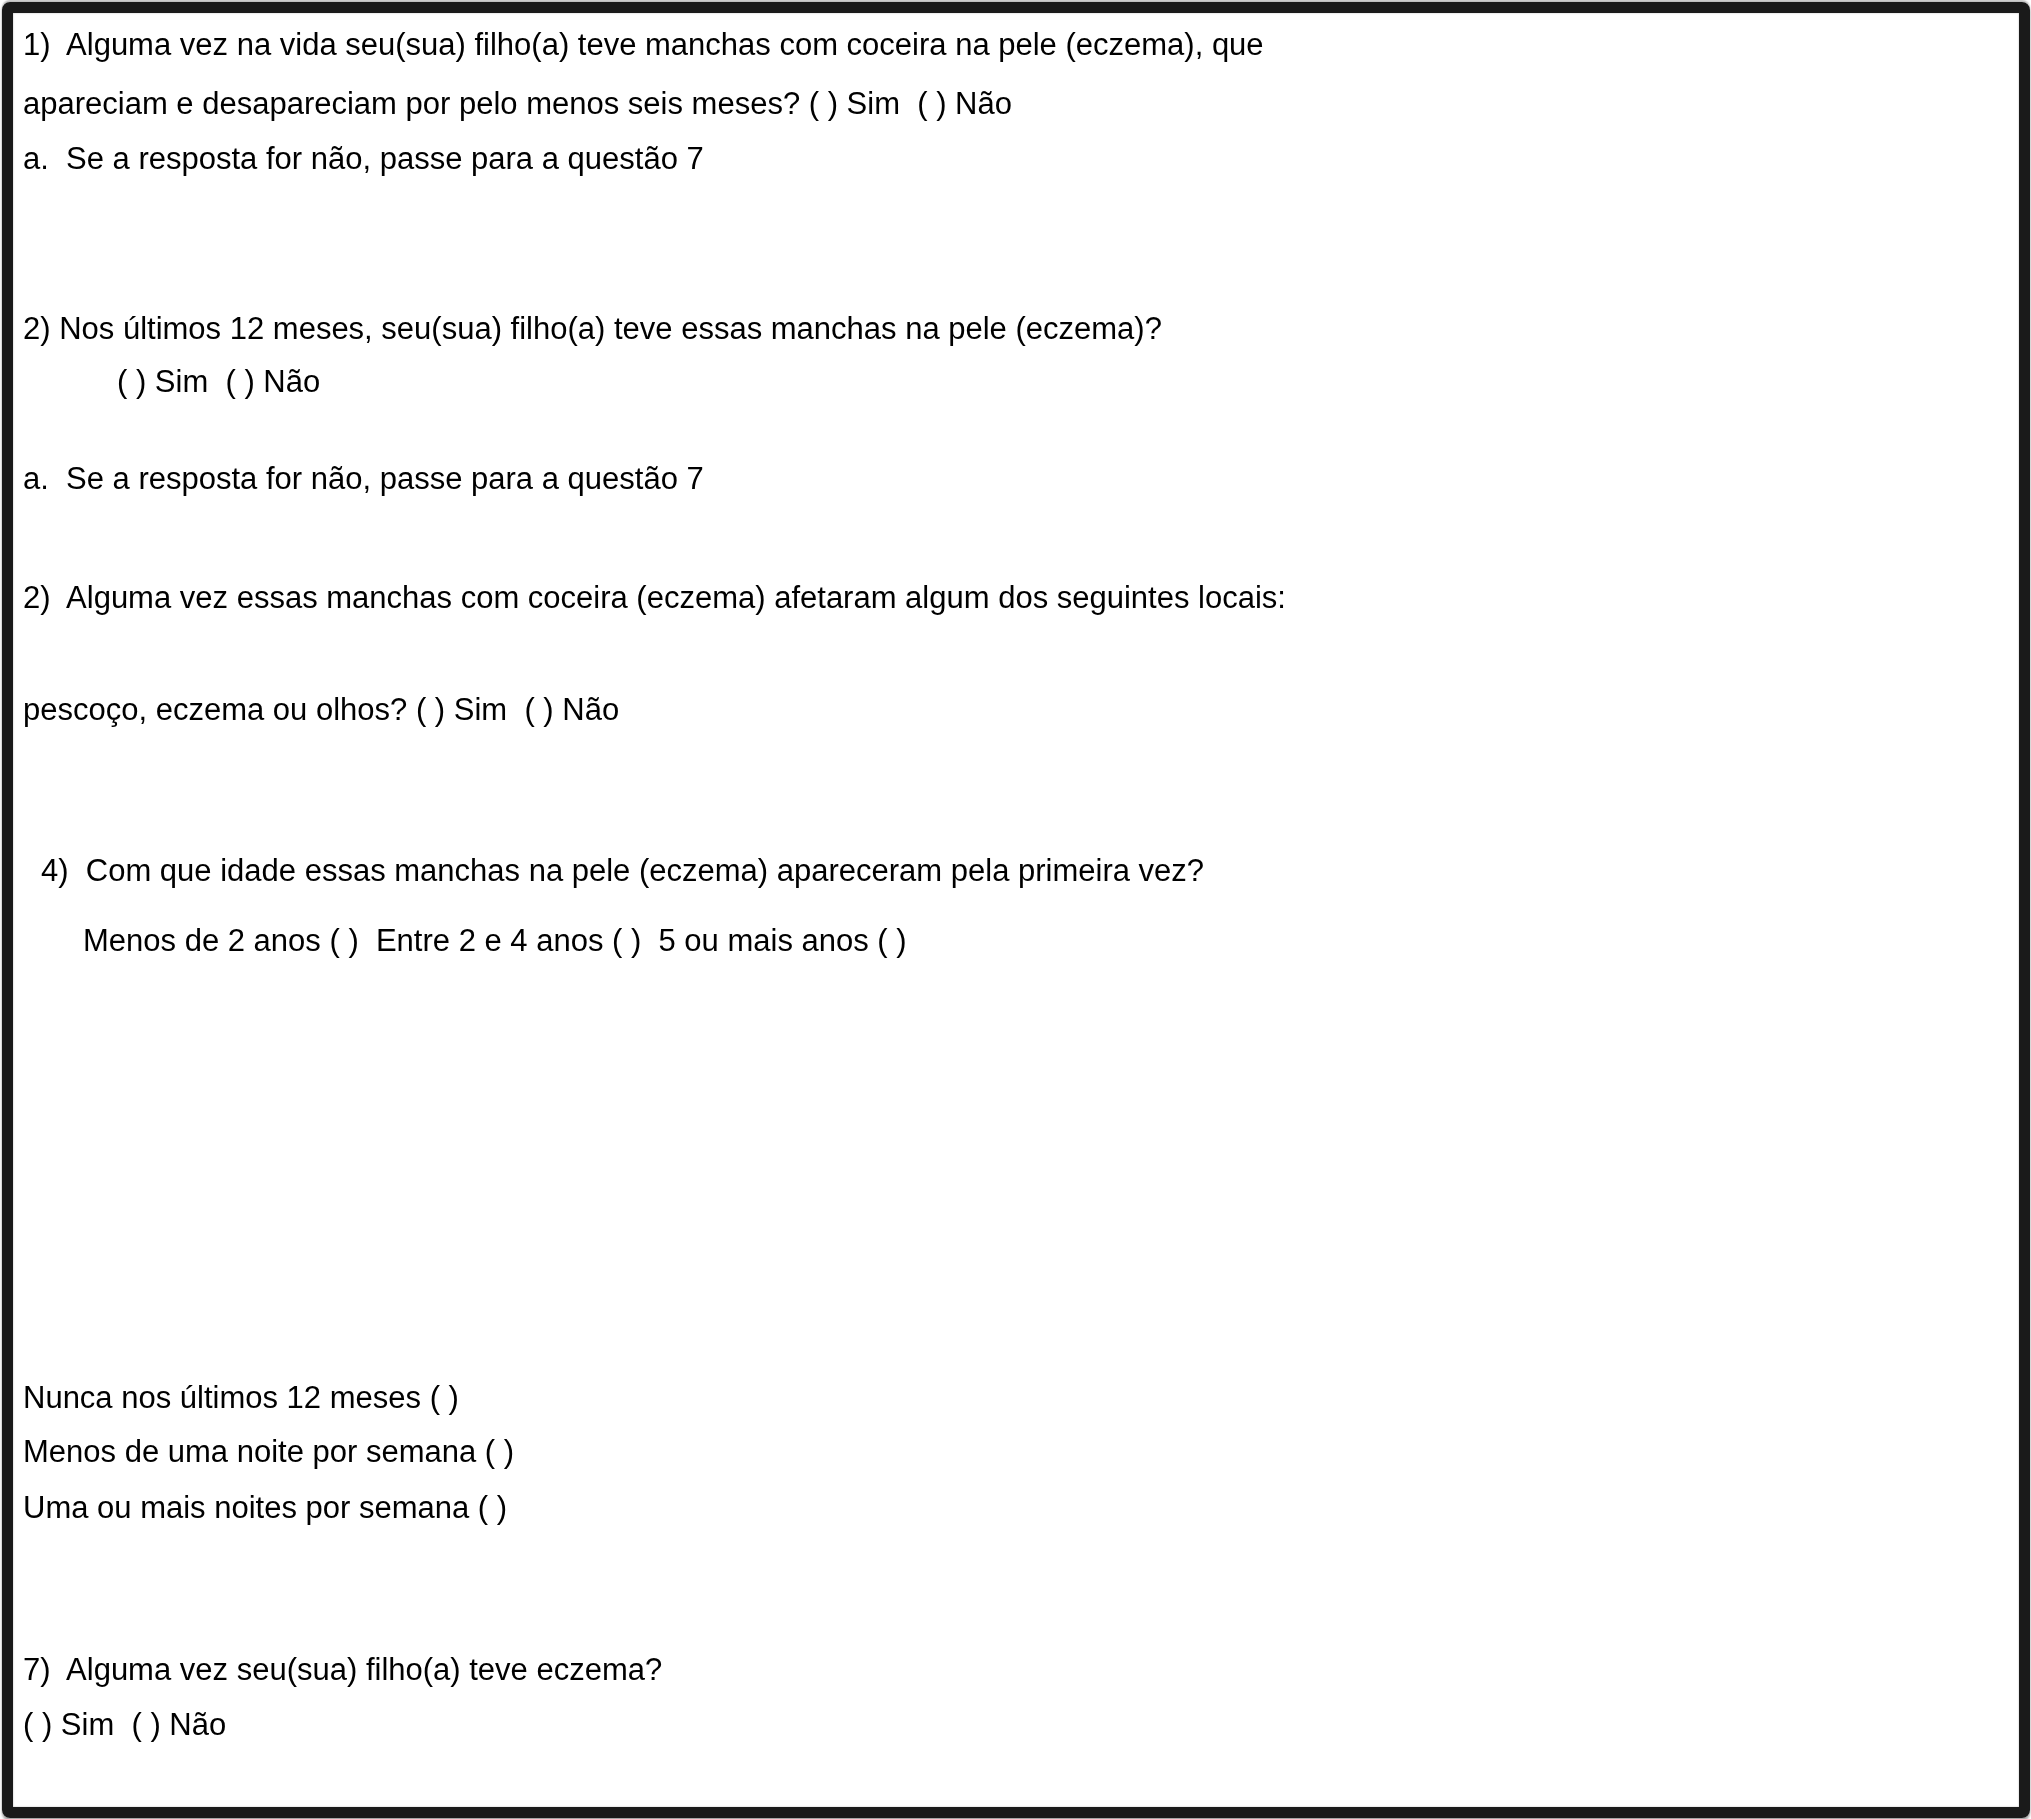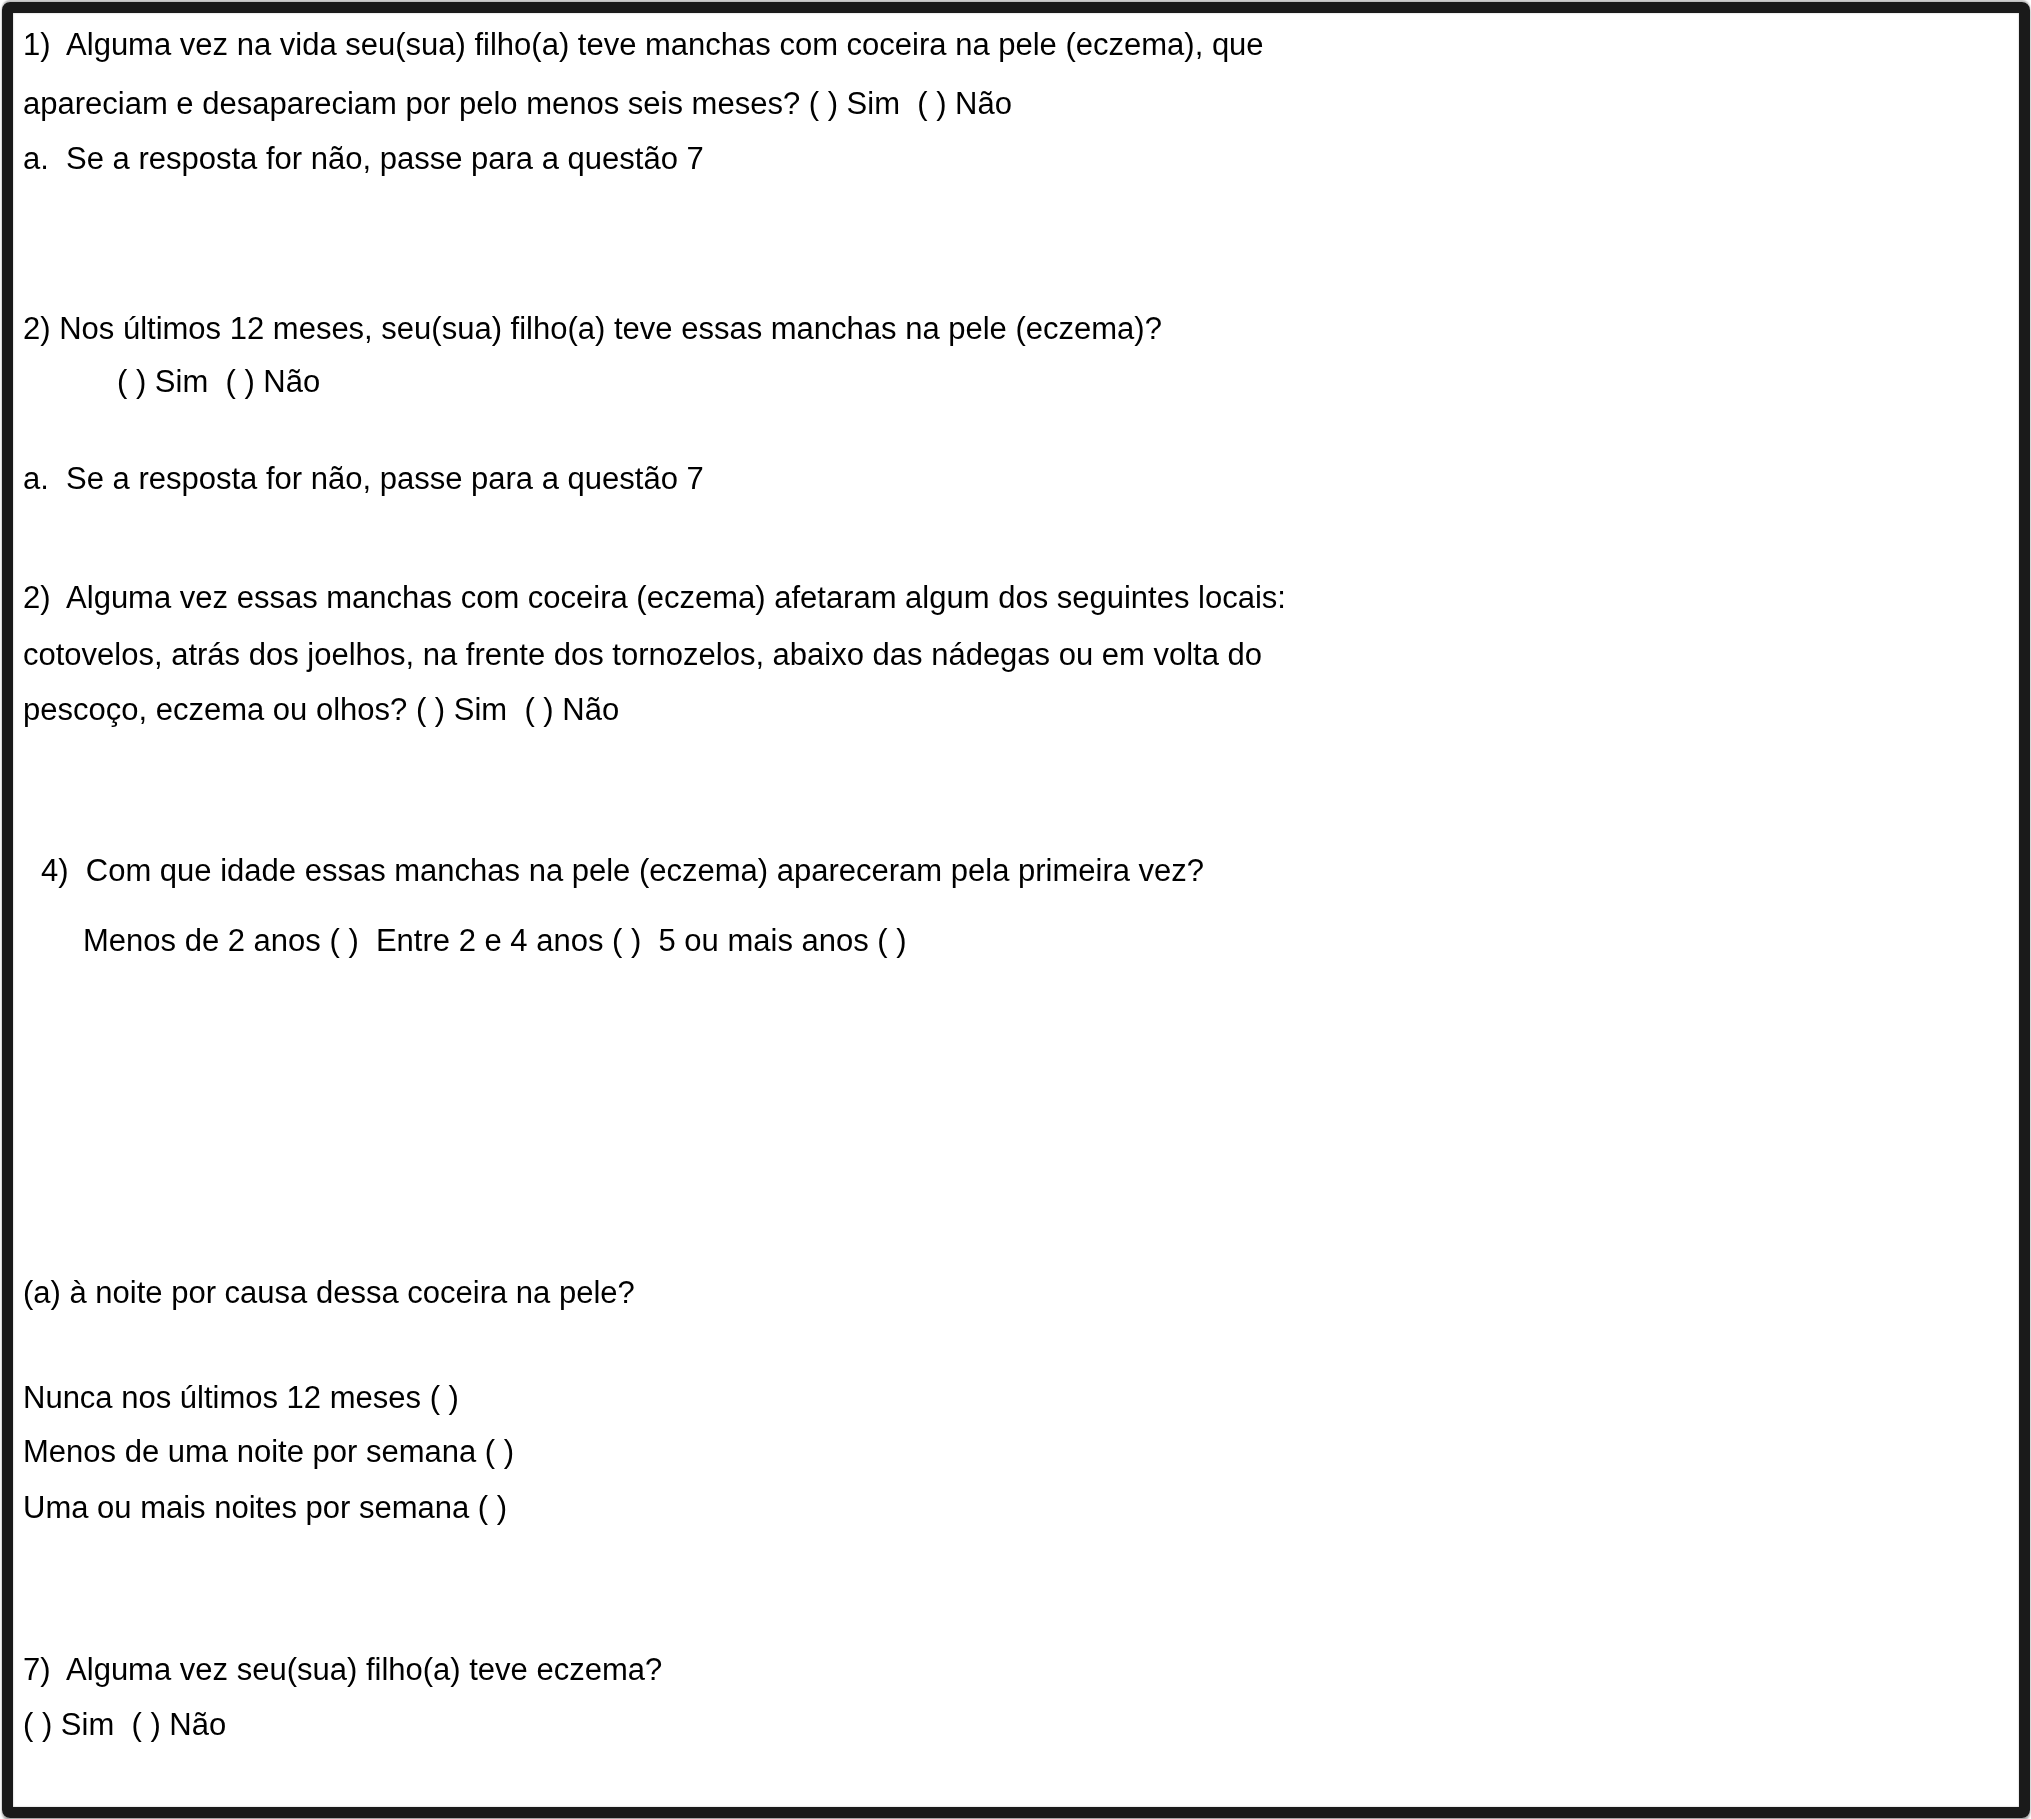--- a/index.html
+++ b/index.html
@@ -47,28 +47,26 @@
 
   <div class="line" style="top:25px">1)  Alguma vez na vida seu(sua) filho(a) teve manchas com coceira na pele (eczema), que</div>
   <div class="line" style="top:84px">apareciam e desapareciam por pelo menos seis meses? ( ) Sim  ( ) Não</div>
   <div class="line" style="top:139px">a.  Se a resposta for não, passe para a questão 7</div>
 
   <div class="line" style="top:309px">2) Nos últimos 12 meses, seu(sua) filho(a) teve essas manchas na pele (eczema)?</div>
   <div class="line" style="top:362px; left:117px">( ) Sim  ( ) Não</div>
   <div class="line" style="top:459px">a.  Se a resposta for não, passe para a questão 7</div>
 
   <div class="line" style="top:578px">2)  Alguma vez essas manchas com coceira (eczema) afetaram algum dos seguintes locais:</div>
-  <div class="line" style="top:635px">cotovelos, atrás dos joelhos, na frente dos tornozelos, abaixo das nádegas ou em volta do</div>
   <div class="line" style="top:690px">pescoço, eczema ou olhos? ( ) Sim  ( ) Não</div>
 
   <div class="line" style="top:851px; left:41px">4)  Com que idade essas manchas na pele (eczema) apareceram pela primeira vez?</div>
   <div class="line" style="top:921px; left:83px">Menos de 2 anos ( )  Entre 2 e 4 anos ( )  5 ou mais anos ( )</div>
 
 
-  <div class="line" style="top:1273px">(a) à noite por causa dessa coceira na pele?</div>
   <div class="line" style="top:1378px">Nunca nos últimos 12 meses ( )</div>
   <div class="line" style="top:1488px">Uma ou mais noites por semana ( )</div>
   <div class="line" style="top:1432px">Menos de uma noite por semana ( )</div>
 
   <div class="line" style="top:1650px">7)  Alguma vez seu(sua) filho(a) teve eczema?</div>
   <div class="line" style="top:1705px">( ) Sim  ( ) Não</div>
 </div>
 
 
 </body></html>

